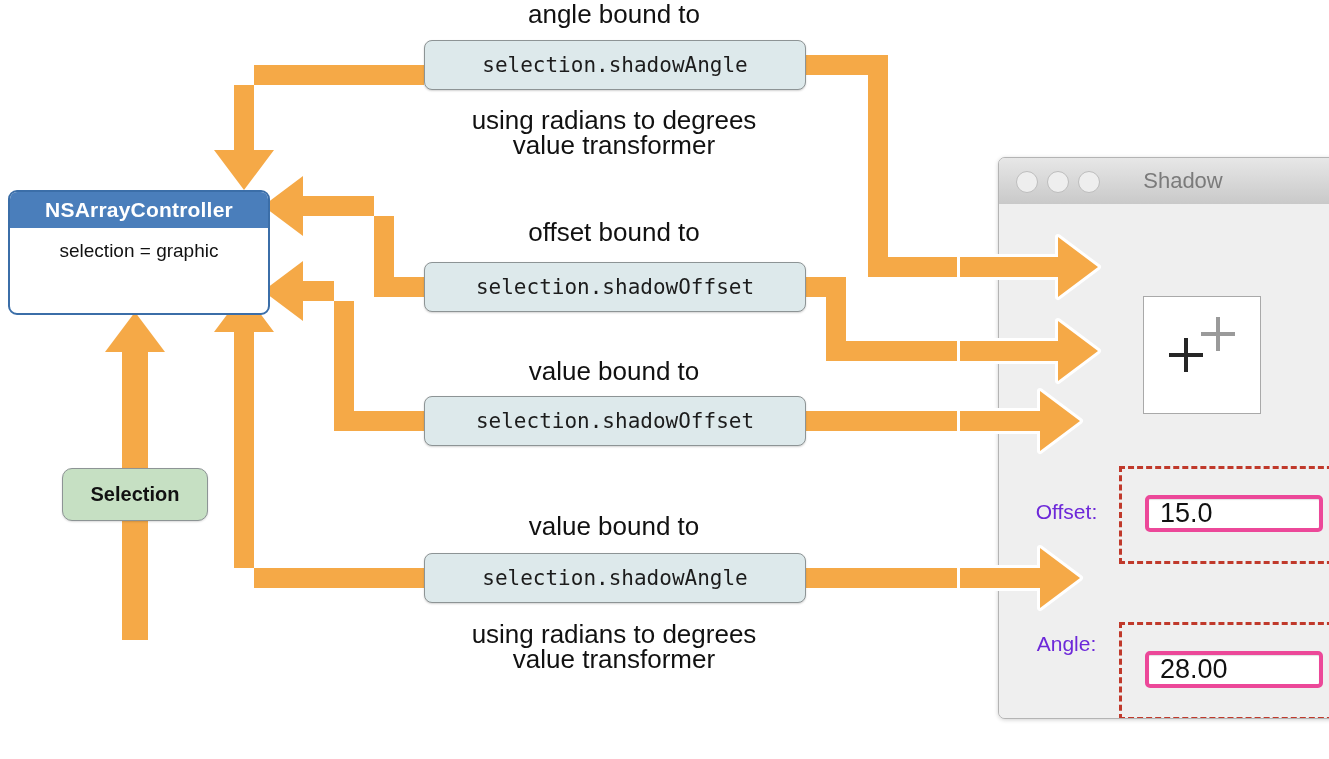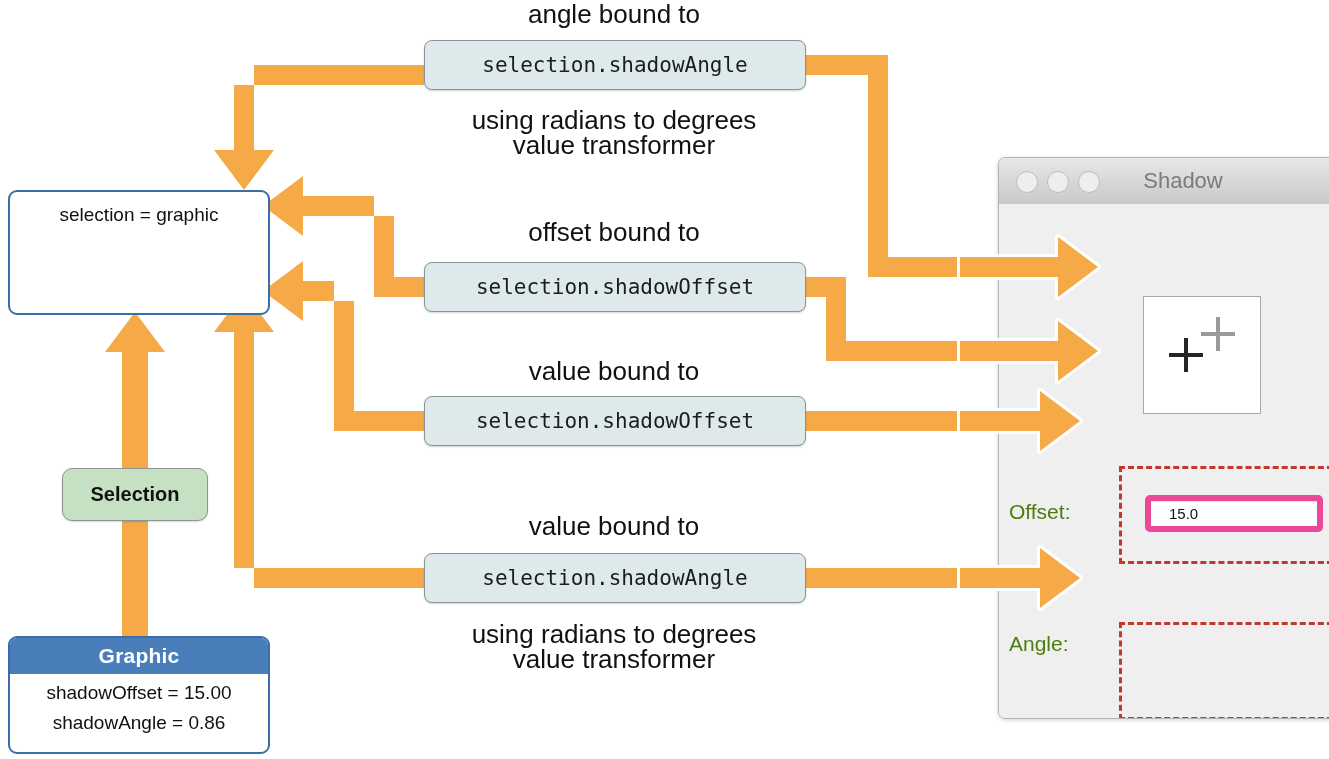--- a/index.html
+++ b/index.html
@@ -40,24 +40,24 @@
                  text-align:center;font-size:22px;color:#7b7b7b;}
   .lights{position:absolute;left:17px;top:13px;display:flex;gap:9px;}
   .light{width:20px;height:20px;border-radius:50%;background:#eeeeee;border:1px solid #bdbdbd;}
   .macwin .content{position:absolute;left:0;right:0;top:46px;bottom:0;background:#efefef;}
 
   .preview{position:absolute;background:#ffffff;border:1px solid #a9a9a9;}
   .cross{position:absolute;}
   .cross .h{position:absolute;}
   .cross .v{position:absolute;}
 
-  .fieldlabel{position:absolute;font-size:21px;color:#4d7c0f;text-align:left;}
-  .textfield{position:absolute;background:#ffffff;border:6px solid #ec4899;border-radius:5px;
+  .fieldlabel{position:absolute;font-size:21px;color:#6d28d9;text-align:center;}
+  .textfield{position:absolute;background:#ffffff;border:4px solid #ec4899;border-radius:5px;
              box-shadow:inset 0 1px 1px rgba(0,0,0,.12);
-             font-size:15px;color:#111;display:flex;align-items:center;padding-left:18px;
+             font-size:27px;color:#111;display:flex;align-items:center;padding-left:11px;
              box-sizing:border-box;}
   .dashbox{position:absolute;border:3.5px dashed #c0392b;box-sizing:border-box;}
 </style>
 </head>
 <body>
 
 <div id="stage">
 
   <svg id="arrows" viewBox="0 0 1329 759">
     <defs>
@@ -77,30 +77,24 @@
     <path d="M 806,55 L 888,55 L 888,257 L 1058,257 L 1058,237 L 1098,267 L 1058,297 L 1058,277 L 868,277 L 868,75 L 806,75 Z" fill="#f5a947" stroke="#ffffff" stroke-width="6" stroke-linejoin="round" paint-order="stroke"></path>
 
     <path d="M 806,277 L 846,277 L 846,341 L 1058,341 L 1058,321 L 1098,351 L 1058,381 L 1058,361 L 826,361 L 826,297 L 806,297 Z" fill="#f5a947" stroke="#ffffff" stroke-width="6" stroke-linejoin="round" paint-order="stroke"></path>
 
     <path d="M 806,411 L 1040,411 L 1040,391 L 1080,421 L 1040,451 L 1040,431 L 806,431 Z" fill="#f5a947" stroke="#ffffff" stroke-width="6" stroke-linejoin="round" paint-order="stroke"></path>
 
     <path d="M 806,568 L 1040,568 L 1040,548 L 1080,578 L 1040,608 L 1040,588 L 806,588 Z" fill="#f5a947" stroke="#ffffff" stroke-width="6" stroke-linejoin="round" paint-order="stroke"></path>
   </svg>
 
   <div class="node objbox" style="left:8px;top:190px;width:262px;height:125px;">
+    <div class="hdr">NSArrayController</div>
     <div class="body">selection = graphic</div>
   </div>
 
-  <div class="node objbox" style="left:8px;top:636px;width:262px;height:118px;">
-    <div class="hdr">Graphic</div>
-    <div class="body" style="padding-top:4px;">
-      <div>shadowOffset = 15.00</div>
-      <div>shadowAngle = 0.86</div>
-    </div>
-  </div>
 
   <div class="node pill" style="left:62px;top:468px;width:146px;height:53px;font-weight:bold;">
     <span>Selection</span>
   </div>
 
   <div class="caption" style="left:414px;top:2px;width:400px;">angle bound to</div>
   <div class="node codebox" style="left:424px;top:40px;width:382px;height:50px;">
     <span>selection.shadowAngle</span>
   </div>
   <div class="caption" style="left:414px;top:108px;width:400px;">
@@ -153,20 +147,23 @@
       </div>
 
       <div class="dashbox" style="left:120px;top:262px;width:232px;height:98px;"></div>
       <div class="fieldlabel" style="left:10px;top:296px;width:115px;">Offset:</div>
       <div class="textfield" style="left:146px;top:291px;width:178px;height:37px;">
         <span>15.0</span>
       </div>
 
       <div class="dashbox" style="left:120px;top:418px;width:232px;height:98px;"></div>
       <div class="fieldlabel" style="left:10px;top:428px;width:115px;">Angle:</div>
+      <div class="textfield" style="left:146px;top:447px;width:178px;height:37px;">
+        <span>28.00</span>
+      </div>
 
     </div>
   </div>
 
   <svg id="arrows-top" viewBox="0 0 1329 759">
     <path d="M 960,257 L 1058,257 L 1058,237 L 1098,267 L 1058,297 L 1058,277 L 960,277 Z" fill="#f5a947" stroke="#ffffff" stroke-width="6" stroke-linejoin="round" paint-order="stroke"></path>
     <path d="M 960,341 L 1058,341 L 1058,321 L 1098,351 L 1058,381 L 1058,361 L 960,361 Z" fill="#f5a947" stroke="#ffffff" stroke-width="6" stroke-linejoin="round" paint-order="stroke"></path>
     <path d="M 960,411 L 1040,411 L 1040,391 L 1080,421 L 1040,451 L 1040,431 L 960,431 Z" fill="#f5a947" stroke="#ffffff" stroke-width="6" stroke-linejoin="round" paint-order="stroke"></path>
     <path d="M 960,568 L 1040,568 L 1040,548 L 1080,578 L 1040,608 L 1040,588 L 960,588 Z" fill="#f5a947" stroke="#ffffff" stroke-width="6" stroke-linejoin="round" paint-order="stroke"></path>
   </svg>

